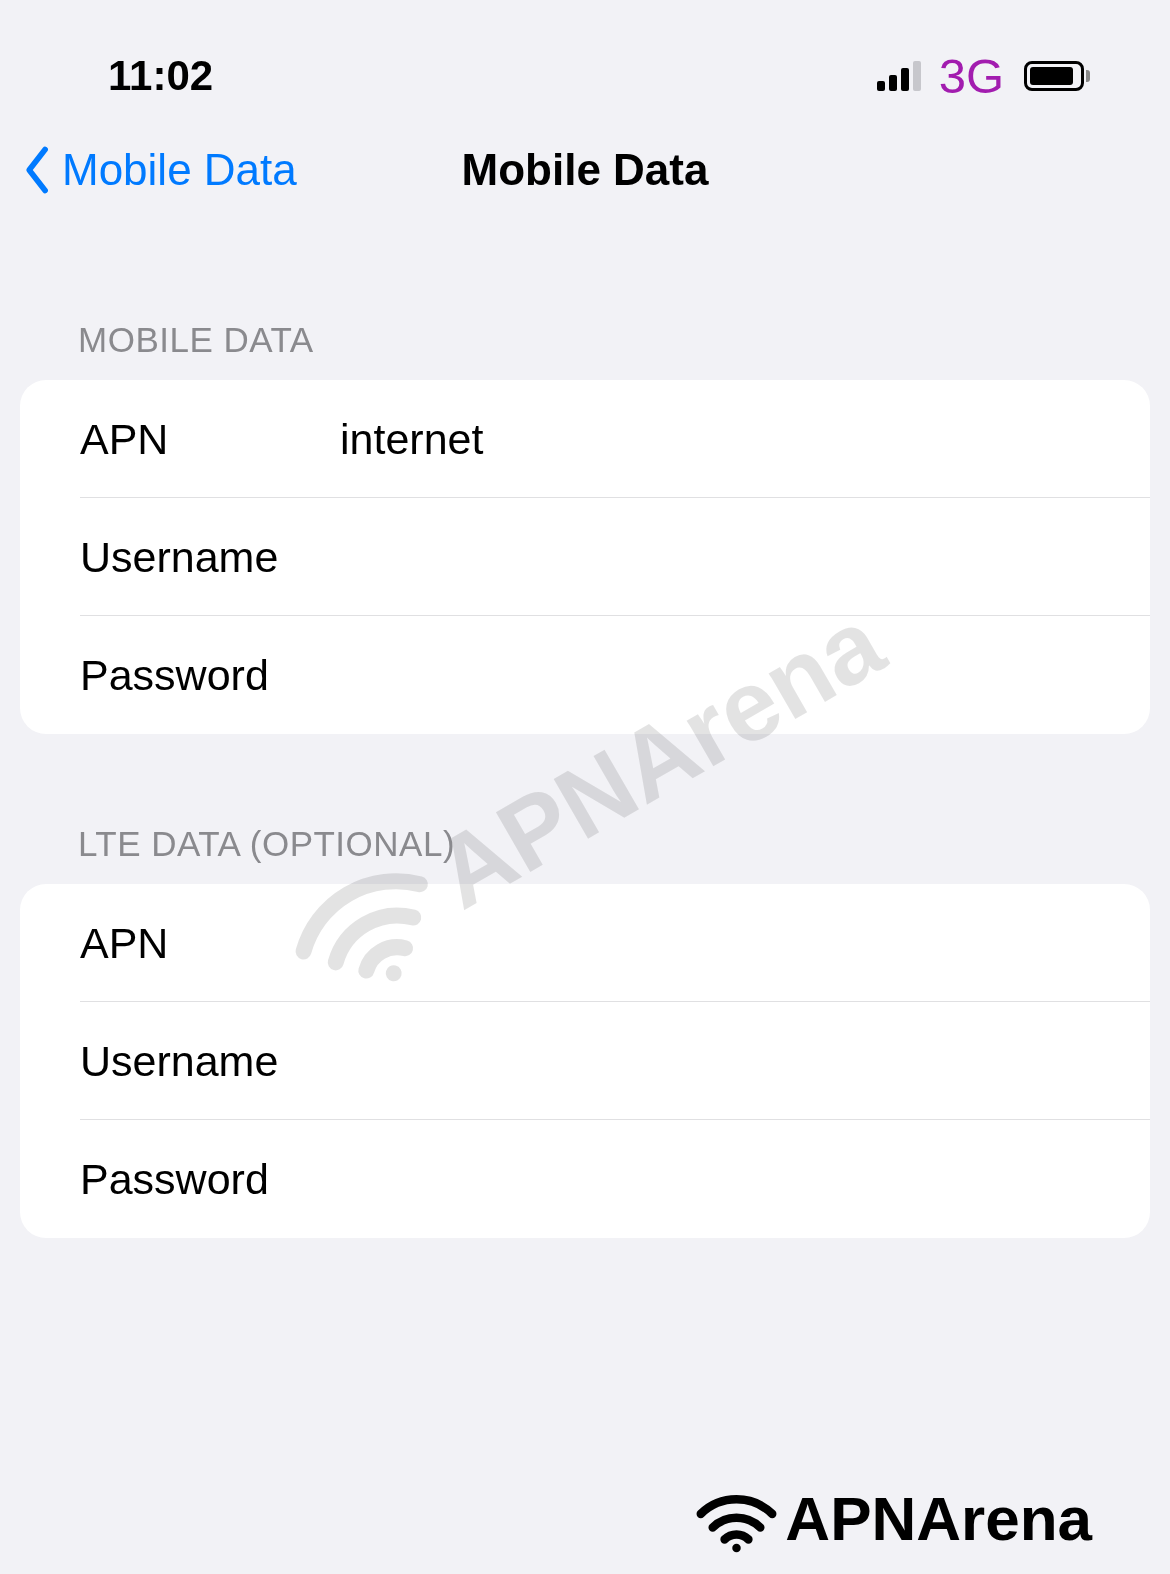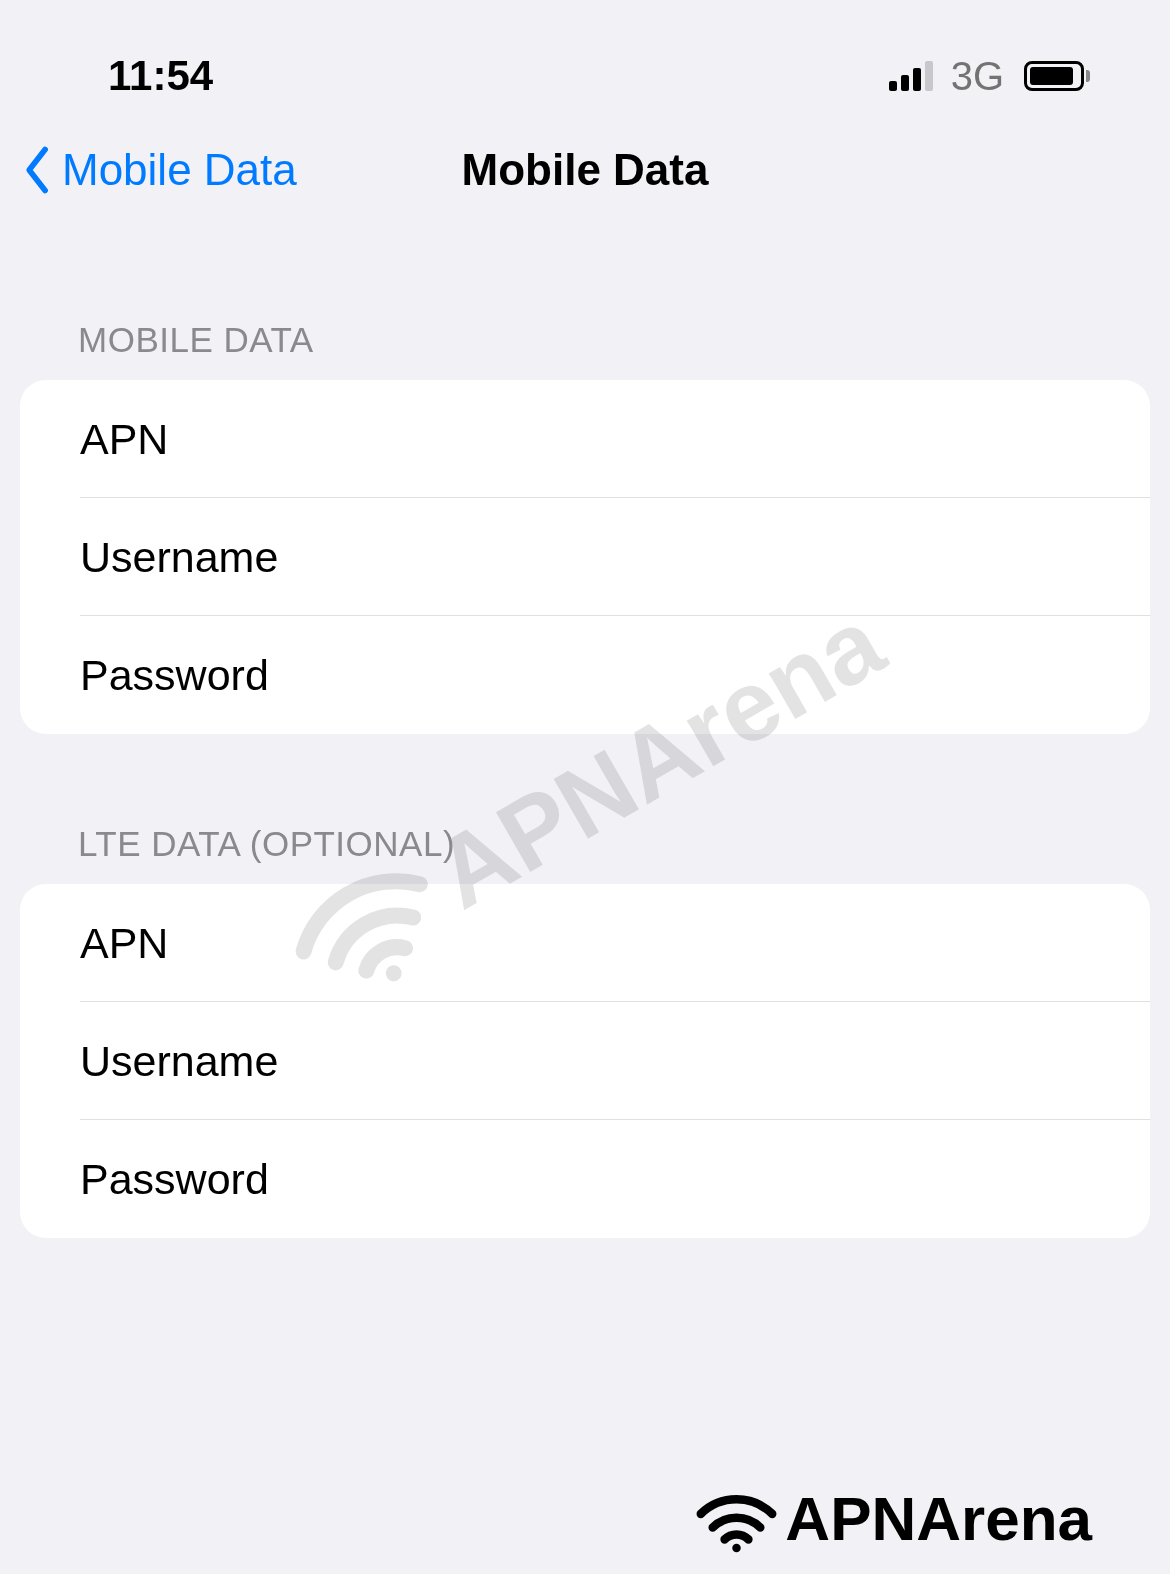--- a/index.html
+++ b/index.html
@@ -41,23 +41,23 @@
     .signal-bar {
       width: 8px;
       background: #000;
       border-radius: 2px;
     }
     .signal-bar.b1 { height: 10px; }
     .signal-bar.b2 { height: 16px; }
     .signal-bar.b3 { height: 23px; }
     .signal-bar.b4 { height: 30px; background: #c7c7cc; }
     .network-label {
-      font-size: 40px;
+      font-size: 49px;
       font-weight: 400;
-      color: #737373;
+      color: #a21caf;
       margin-left: 6px;
     }
     .battery {
       display: flex;
       align-items: center;
       margin-left: 8px;
     }
     .battery-body {
       width: 60px;
       height: 30px;
@@ -199,21 +199,21 @@
     }
     .wifi-icon svg {
       width: 100%;
       height: 100%;
     }
   </style>
 </head>
 <body>
 
 <div class="status-bar">
-  <div class="status-time">11:54</div>
+  <div class="status-time">11:02</div>
   <div class="status-right">
     <div class="signal-bars">
       <div class="signal-bar b1"></div>
       <div class="signal-bar b2"></div>
       <div class="signal-bar b3"></div>
       <div class="signal-bar b4"></div>
     </div>
     <div class="network-label">3G</div>
     <div class="battery">
       <div class="battery-body">
@@ -234,20 +234,21 @@
     <span>Mobile Data</span>
   </div>
   <div class="nav-title">Mobile Data</div>
 </div>
 
 <div class="content">
   <div class="section-header">MOBILE DATA</div>
   <div class="group">
     <div class="row">
       <div class="row-label">APN</div>
+      <input class="row-input" type="text" value="internet" style="">
     </div>
     <div class="row">
       <div class="row-label">Username</div>
       <input class="row-input" type="text" value="" style="">
     </div>
     <div class="row">
       <div class="row-label">Password</div>
       <input class="row-input" type="text" value="" style="">
     </div>
   </div>

